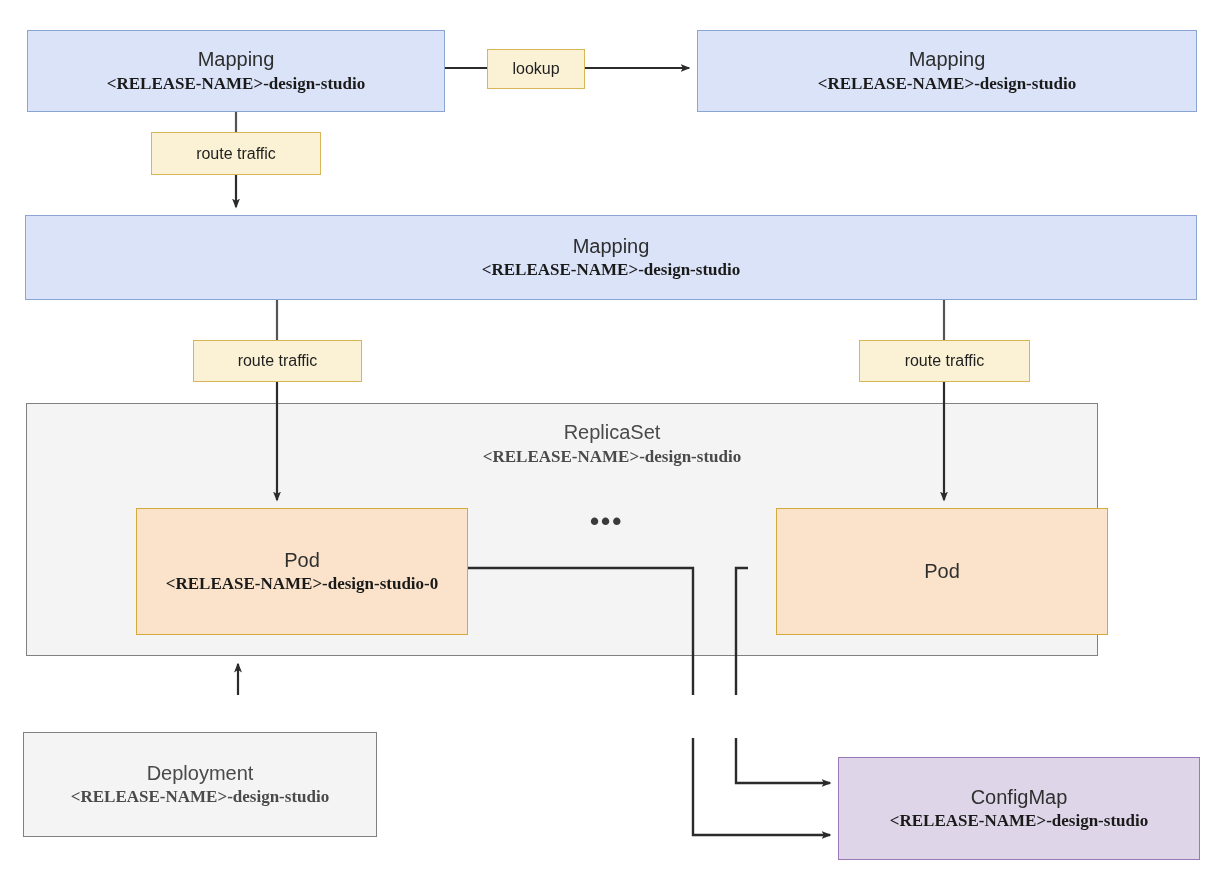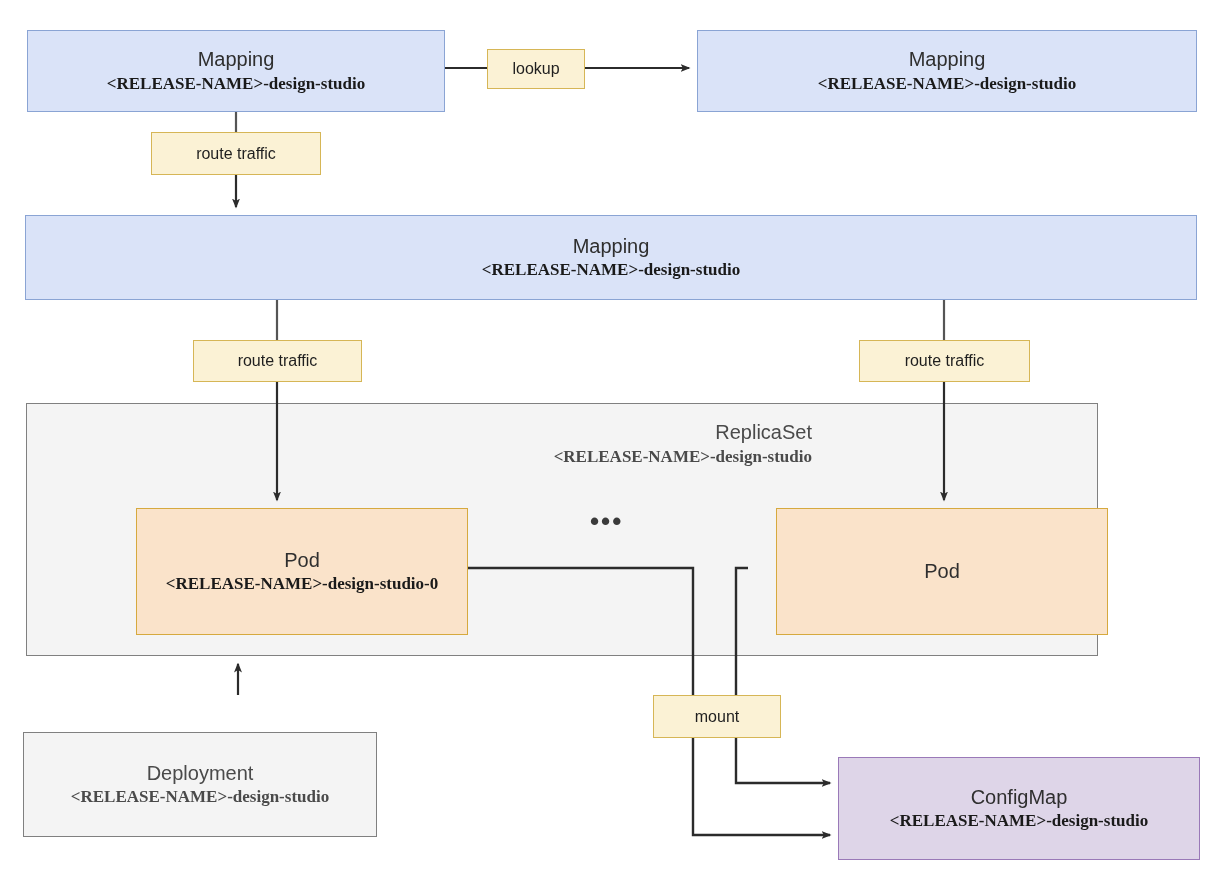--- a/index.html
+++ b/index.html
@@ -68,21 +68,21 @@
     border: 1px solid #9a79b8;
   }
   .group-box {
     position: absolute;
     box-sizing: border-box;
     background: #f4f4f4;
     border: 1px solid #808080;
   }
   .group-label {
     position: absolute;
-    text-align: right;
+    text-align: center;
     line-height: 1.18;
   }
   .group-label .title {
     font-family: "Liberation Sans", sans-serif;
     font-size: 20px;
     color: #4a4a4a;
     white-space: nowrap;
   }
   .group-label .subtitle {
     font-family: "Liberation Serif", serif;
@@ -208,15 +208,14 @@
 
   <div class="edge-label" style="left:487px; top:49px; width:98px; height:40px;">lookup</div>
 
   <div class="edge-label" style="left:151px; top:132px; width:170px; height:43px;">route traffic</div>
 
   <div class="edge-label" style="left:193px; top:340px; width:169px; height:42px;">route traffic</div>
 
   <div class="edge-label" style="left:859px; top:340px; width:171px; height:42px;">route traffic</div>
 
 
-  <div class="edge-label" style="left:653px; top:695px; width:128px; height:43px;">mount</div>
 
 </div>
 
 </body></html>

